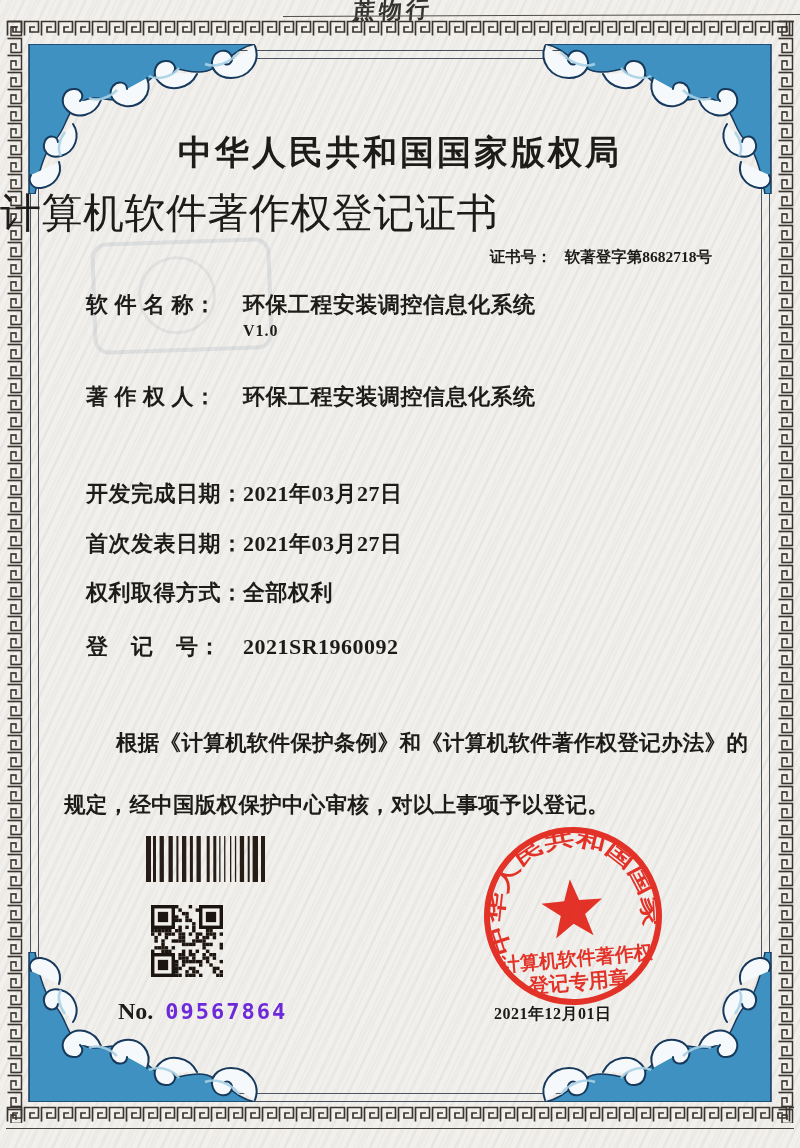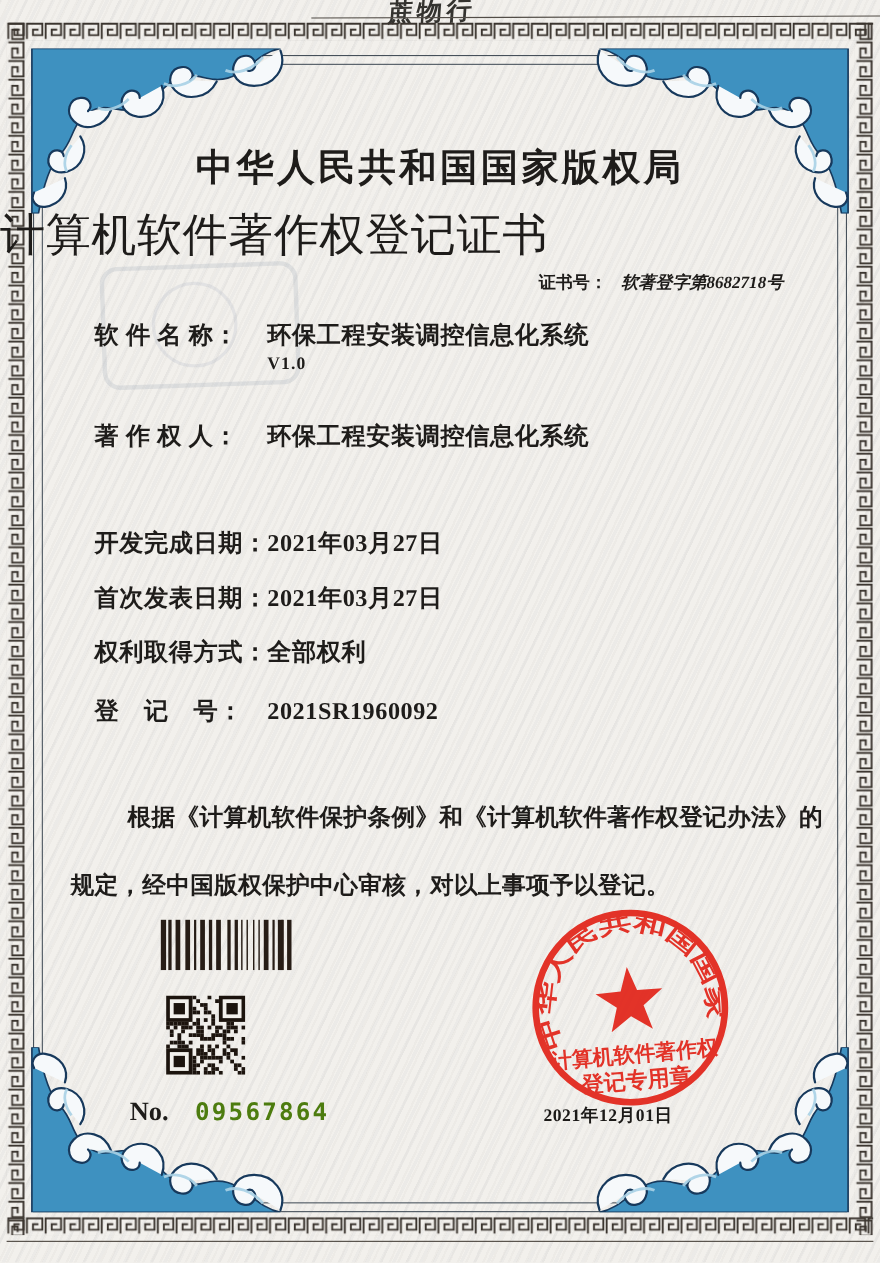--- a/index.html
+++ b/index.html
@@ -28,34 +28,34 @@
   .c-bl{left:26px;bottom:46px;transform:scaleY(-1);}
   .c-br{right:26px;bottom:46px;transform:scale(-1,-1);}
   
   .ghost{left:92px;top:240px;width:172px;height:104px;border:4px solid rgba(150,162,178,.26);
          border-radius:16px;transform:rotate(-2deg);opacity:.85;}
   .ghost .gc{position:absolute;left:42px;top:12px;width:72px;height:72px;border:3px solid rgba(150,162,178,.2);border-radius:50%;}
   
   .authority{left:0;top:130px;width:100%;text-align:center;font-size:34px;font-weight:700;letter-spacing:3px;}
   .cert-title{left:0;top:186px;width:100%;text-align:left;font-size:41px;font-weight:400;letter-spacing:.5px;}
   .cert-no{left:450px;top:247px;width:262px;text-align:right;font-size:15.5px;font-weight:700;}
-  .cert-no .num{margin-left:13px;font-style:italic;}
+  .cert-no .num{margin-left:13px;}
   
   .row{position:absolute;left:86px;font-size:22px;font-weight:700;letter-spacing:.5px;white-space:nowrap;}
   .flabel{display:inline-block;width:157px;}
   .fvalue2{position:absolute;left:243px;top:322px;font-size:16px;font-weight:700;letter-spacing:1px;}
   
   .statement{left:64px;top:712px;width:692px;font-size:21.5px;font-weight:700;line-height:62px;
              text-indent:52px;letter-spacing:.3px;}
   
   .barcode{left:146px;top:836px;}
   .qrcode{left:151px;top:905px;}
   .serial{left:118px;top:998px;font-size:24px;font-weight:700;white-space:nowrap;}
   .serial .digits{font-family:"DejaVu Sans Mono","Liberation Mono",monospace;
-                  font-size:22px;color:#4d7c0f;letter-spacing:2px;margin-left:24px;}
+                  font-size:22px;color:#6d28d9;letter-spacing:2px;margin-left:12px;}
   
   .seal{left:455px;top:795px;opacity:.93;}
   .issue-date{left:494px;top:1004px;font-size:16px;font-weight:700;letter-spacing:.5px;color:#1c1a18;}
   .hidden-defs{position:absolute;width:0;height:0;overflow:hidden;}
 </style>
 </head>
 <body>
 
 <div class="page">
 

